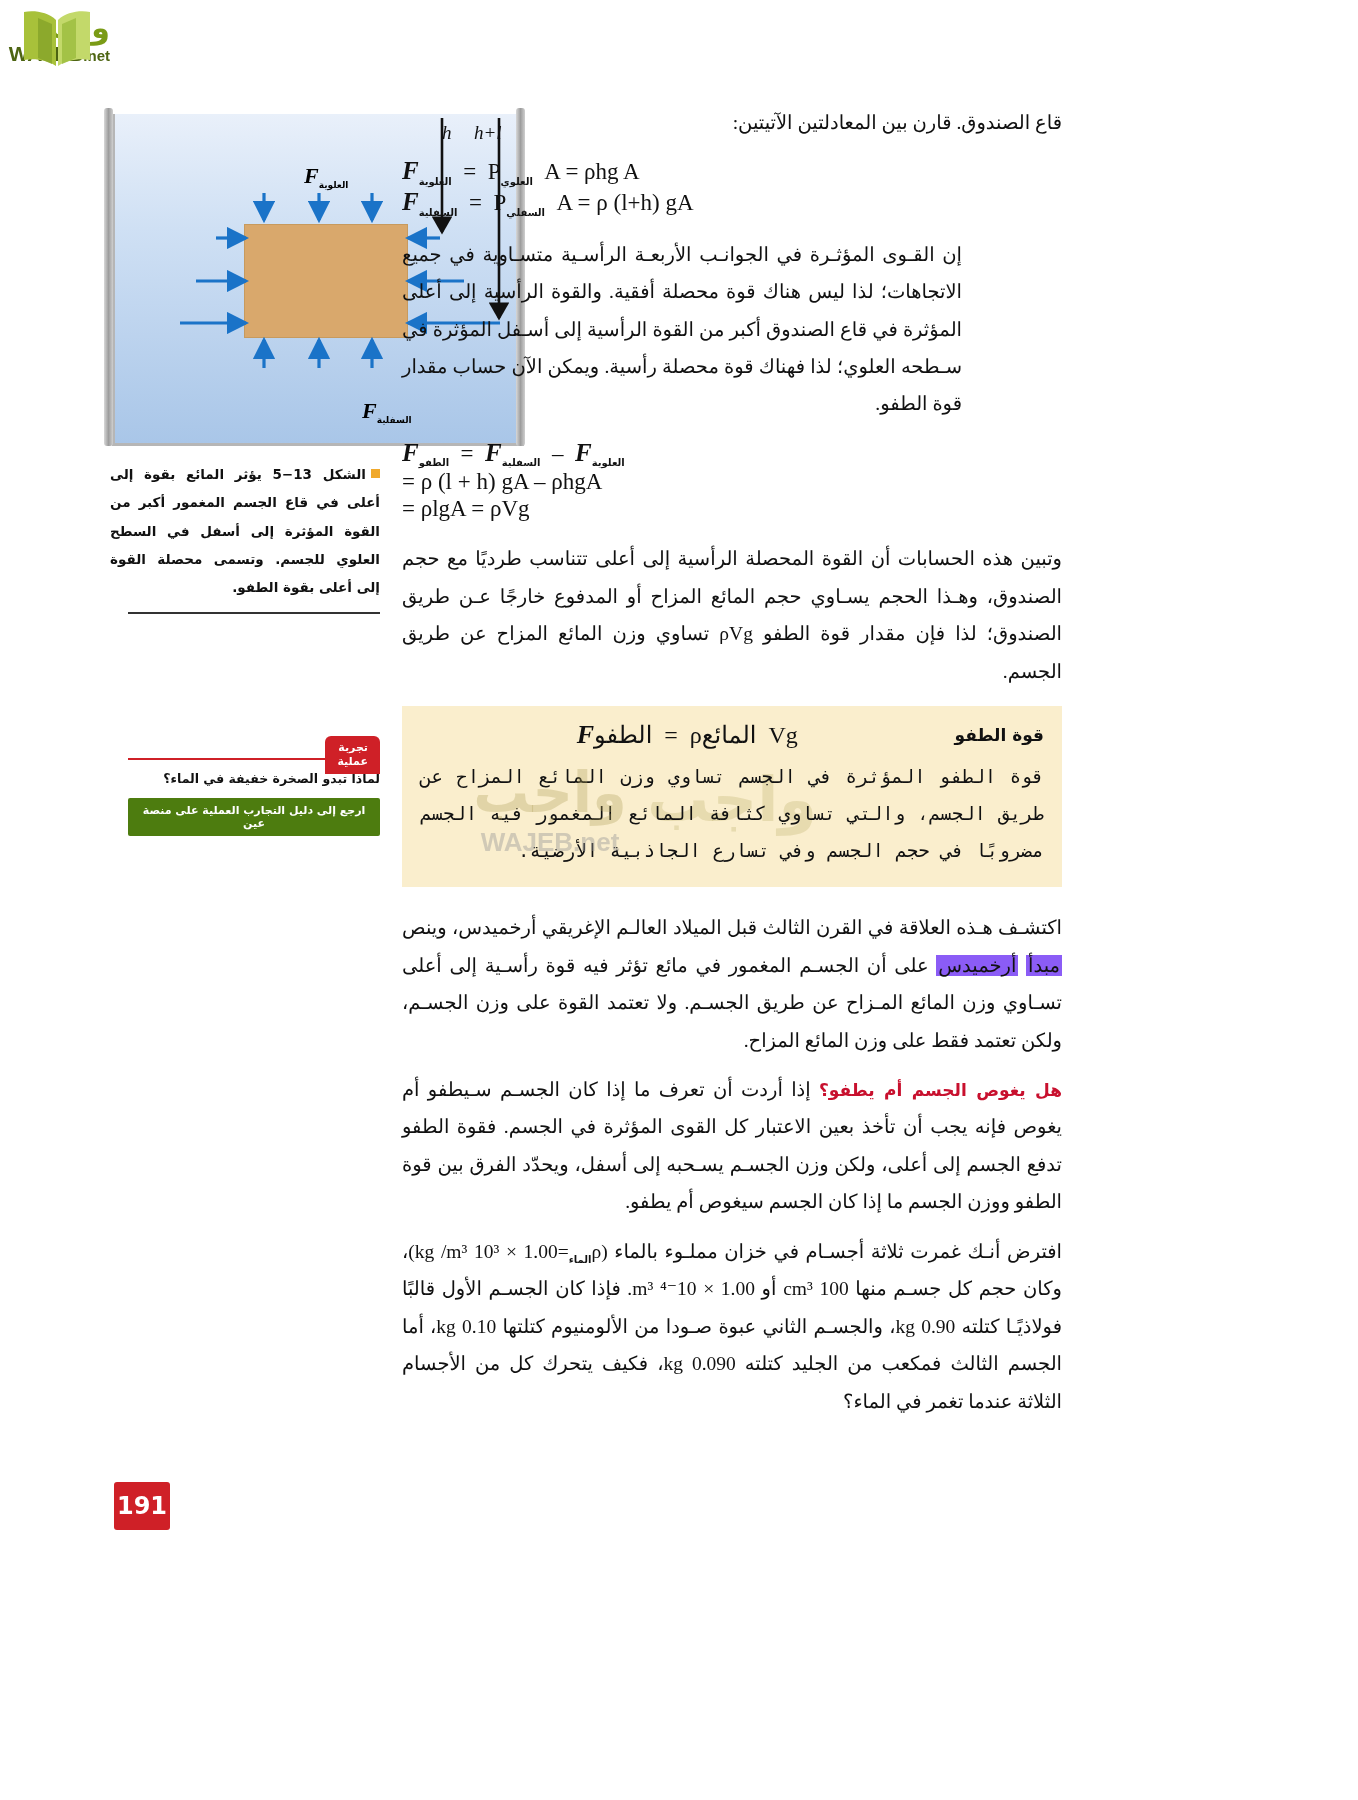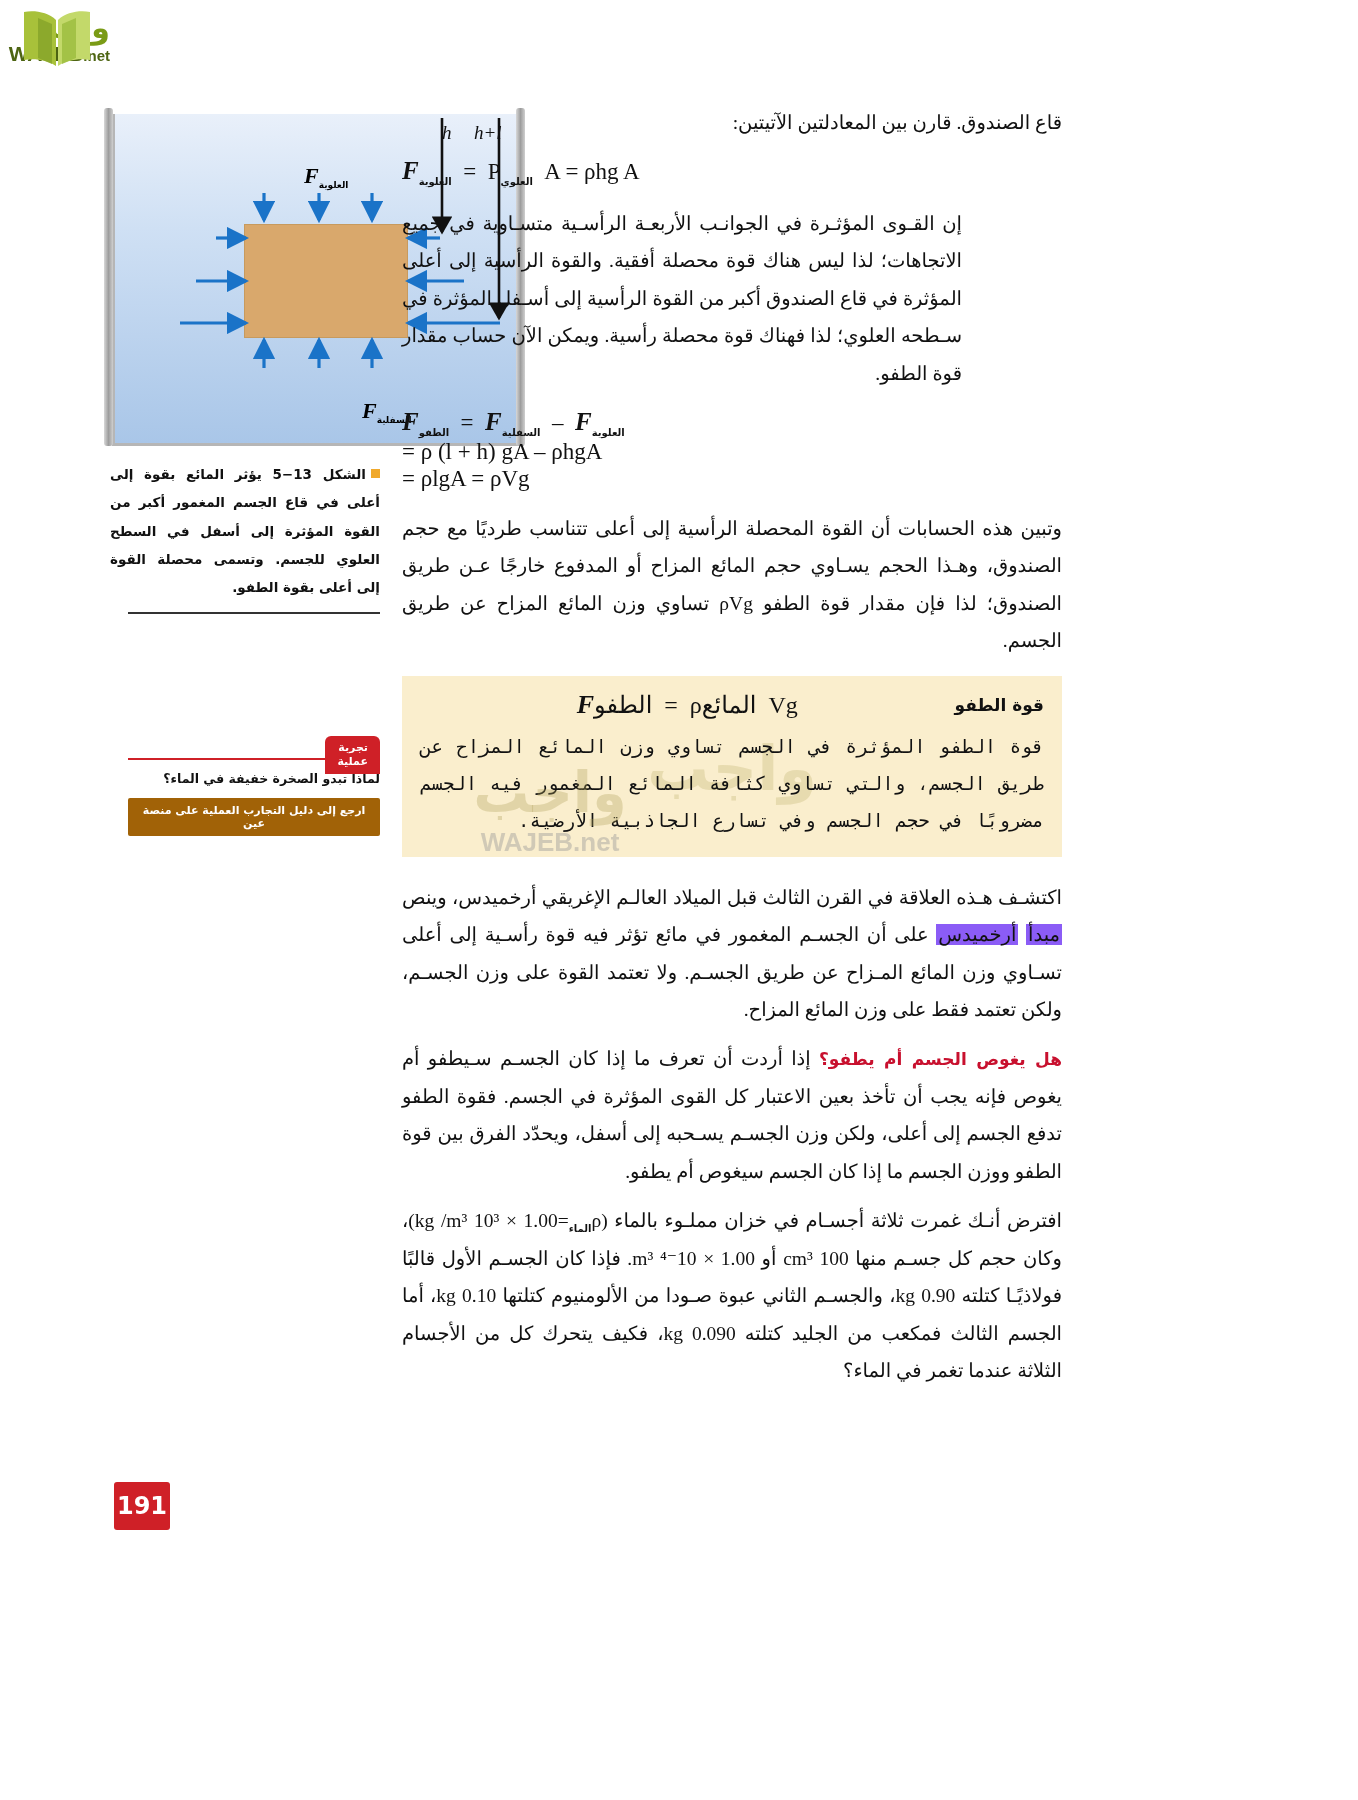--- a/index.html
+++ b/index.html
@@ -173,21 +173,21 @@
     font-family: "DejaVu Sans", sans-serif;
     font-size: 12.5px;
     font-weight: bold;
     color: #111;
     direction: rtl;
     text-align: right;
     line-height: 1.7;
   }
   #experiment-footer {
     margin-top: 9px;
-    background: #a16207;
+    background: #4d7c0f;
     color: #fff;
     font-family: "DejaVu Sans", sans-serif;
     font-size: 11px;
     font-weight: bold;
     padding: 6px 8px;
     direction: rtl;
     text-align: center;
     border-radius: 2px;
   }
 
@@ -418,20 +418,26 @@
 <div id="main-col">
 
   <p class="para">قاع الصندوق. قارن بين المعادلتين الآتيتين:</p>
 
   <div class="eq-block eq-ind">
     <div class="eq">
       <span class="F">F</span><span class="ar-sub">العلوية</span>
       <span>&nbsp;=&nbsp;</span>
       <span>P</span><span class="ar-sub">العلوي</span>
       <span>&nbsp;</span><span>A = ρhg A</span>
+    </div>
+    <div class="eq">
+      <span class="F">F</span><span class="ar-sub">السفلية</span>
+      <span>&nbsp;=&nbsp;</span>
+      <span>P</span><span class="ar-sub">السفلي</span>
+      <span>&nbsp;</span><span>A = ρ (l+h) gA</span>
     </div>
   </div>
 
   <p class="para para-narrow">إن القـوى المؤثـرة في الجوانـب الأربعـة الرأسـية متسـاوية في جميع الاتجاهات؛ لذا ليس هناك قوة محصلة أفقية. والقوة الرأسية إلى أعلى المؤثرة في قاع الصندوق أكبر من القوة الرأسية إلى أسـفل المؤثرة في سـطحه العلوي؛ لذا فهناك قوة محصلة رأسية. ويمكن الآن حساب مقدار قوة الطفو.</p>
 
   <div class="eq-block eq-ind">
     <div class="eq">
       <span class="F">F</span><span class="ar-sub">الطفو</span>
       <span>&nbsp;</span><span>=</span><span>&nbsp;</span>
       <span class="F">F</span><span class="ar-sub">السفلية</span>

